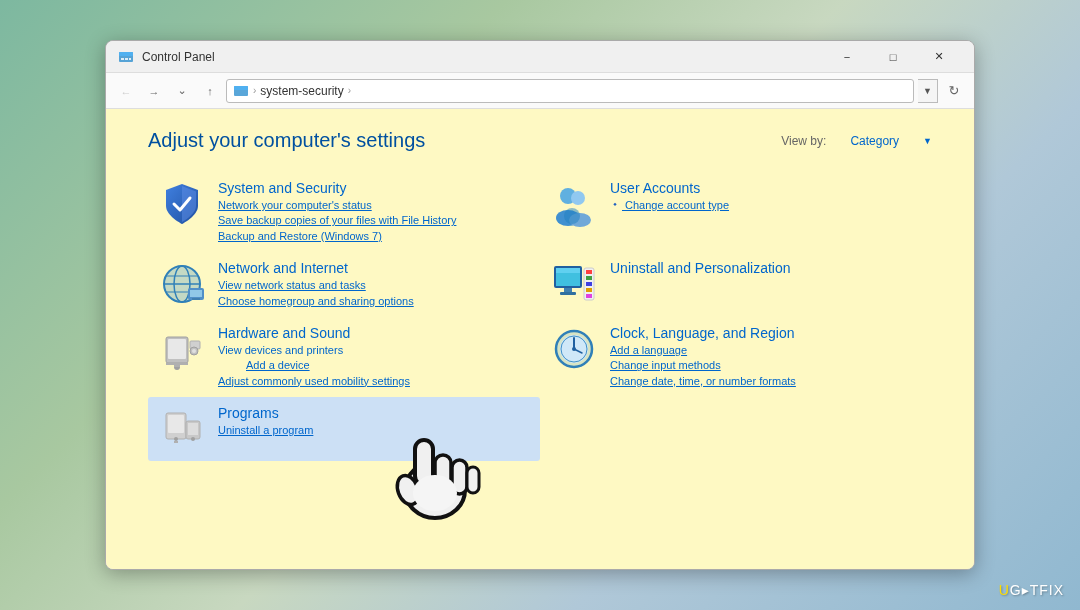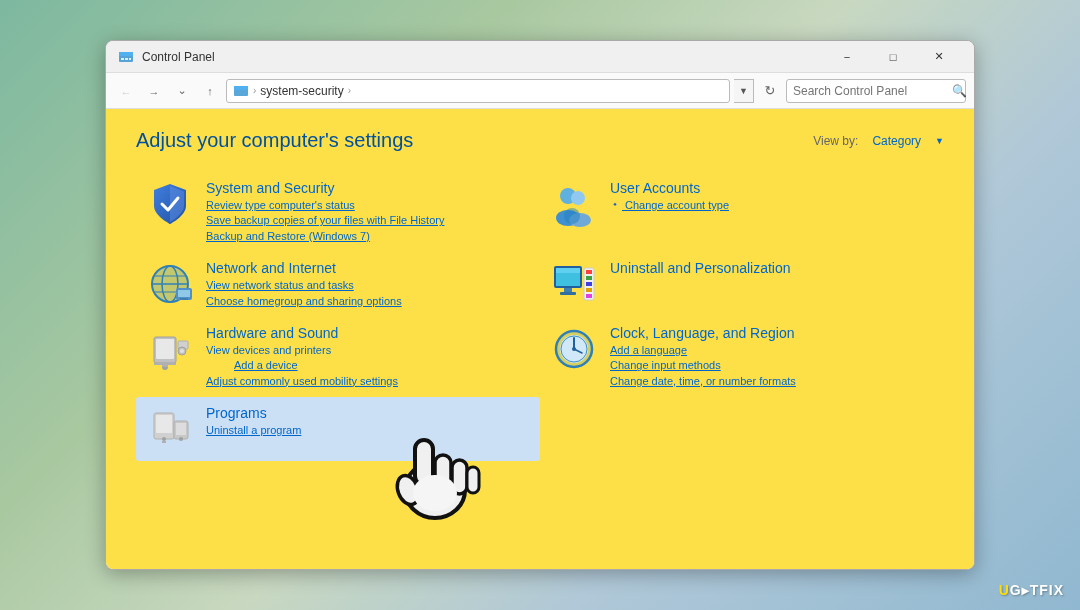--- a/index.html
+++ b/index.html
@@ -148,39 +148,39 @@
       flex: 1;
       border: none;
       outline: none;
       font-size: 12px;
       color: #999;
       background: transparent;
     }
     .search-icon { color: #888; font-size: 12px; }
     .content-area {
       flex: 1;
-      background: #fde047;
-      padding: 20px 30px;
+      background: #fef9c3;
+      padding: 20px 42px;
       overflow-y: auto;
     }
     .content-header {
       display: flex;
       align-items: center;
       justify-content: space-between;
       margin-bottom: 20px;
     }
     .page-title {
       font-size: 20px;
       font-weight: 300;
       color: #0050a0;
     }
     .view-by {
       display: flex;
       align-items: center;
-      gap: 14px;
+      gap: 24px;
       font-size: 12px;
       color: #333;
     }
     .view-by-label { color: #666; }
     .view-by-value { color: #0066cc; cursor: pointer; }
     .view-by-arrow { color: #0066cc; font-size: 9px; }
     .categories-grid {
       display: grid;
       grid-template-columns: 1fr 1fr;
       gap: 0;
@@ -223,21 +223,21 @@
       height: 120px;
       pointer-events: none;
       z-index: 100;
     }
     
     .watermark {
       position: absolute;
       bottom: 12px;
       right: 16px;
       font-size: 14px;
-      font-weight: bold;
+      font-weight: normal;
       color: white;
       letter-spacing: 1px;
       text-shadow: 1px 1px 2px rgba(0,0,0,0.3);
       margin-top: 47px;
     }
     .watermark span.u { color: #ffdd00; }
     .watermark span.g { color: white; }
   </style>
 </head>
 <body>
@@ -271,24 +271,20 @@
       <svg class="path-icon" viewBox="0 0 16 16">
         <rect x="1" y="3" width="14" height="10" rx="1" fill="#3090d0" opacity="0.8"></rect>
         <rect x="1" y="3" width="14" height="4" rx="1" fill="#50b0f0"></rect>
       </svg>
       <span class="path-separator">›</span>
       <span style="font-size:12px;color:#333;">system-security</span>
       <span class="path-separator">›</span>
     </div>
     <div class="address-dropdown">▼</div>
     <button class="refresh-btn">↻</button>
-    <div class="search-box">
-      <input class="search-input" type="text" placeholder="Search Control Panel" style="">
-      <span class="search-icon">🔍</span>
-    </div>
   </div>
 
   <div class="content-area">
     <div class="content-header">
       <h1 class="page-title">Adjust your computer's settings</h1>
       <div class="view-by">
         <span class="view-by-label">View by:</span>
         <span class="view-by-value">Category</span>
         <span class="view-by-arrow">▼</span>
       </div>
@@ -306,21 +302,21 @@
               </linearGradient>
             </defs>
             <path d="M24 4 L40 10 L40 26 C40 36 24 44 24 44 C24 44 8 36 8 26 L8 10 Z" fill="url(#shieldGrad)"></path>
             <path d="M24 6 L38 11.5 L38 26 C38 34.5 24 42 24 42" fill="#6090e8" opacity="0.5"></path>
             <path d="M16 24 L22 30 L32 18" stroke="white" stroke-width="3" fill="none" stroke-linecap="round" stroke-linejoin="round"></path>
           </svg>
         </div>
         <div class="category-text">
           <div class="category-title">System and Security</div>
           <div class="category-sub">
-            <span style="color:#0066cc;text-decoration:underline;cursor:pointer;">Review type computer's status</span><br>
+            <span style="color:#0066cc;text-decoration:underline;cursor:pointer;">Network your computer's status</span><br>
             <span style="color:#0066cc;text-decoration:underline;cursor:pointer;">Save backup copies of your files with File History</span><br>
             <span style="color:#0066cc;text-decoration:underline;cursor:pointer;">Backup and Restore (Windows 7)</span>
           </div>
         </div>
       </div>
 
       <div class="category-item">
         <div class="category-icon">
           <svg viewBox="0 0 48 48" width="48" height="48">
             <circle cx="18" cy="16" r="8" fill="#60b0e0"></circle>

